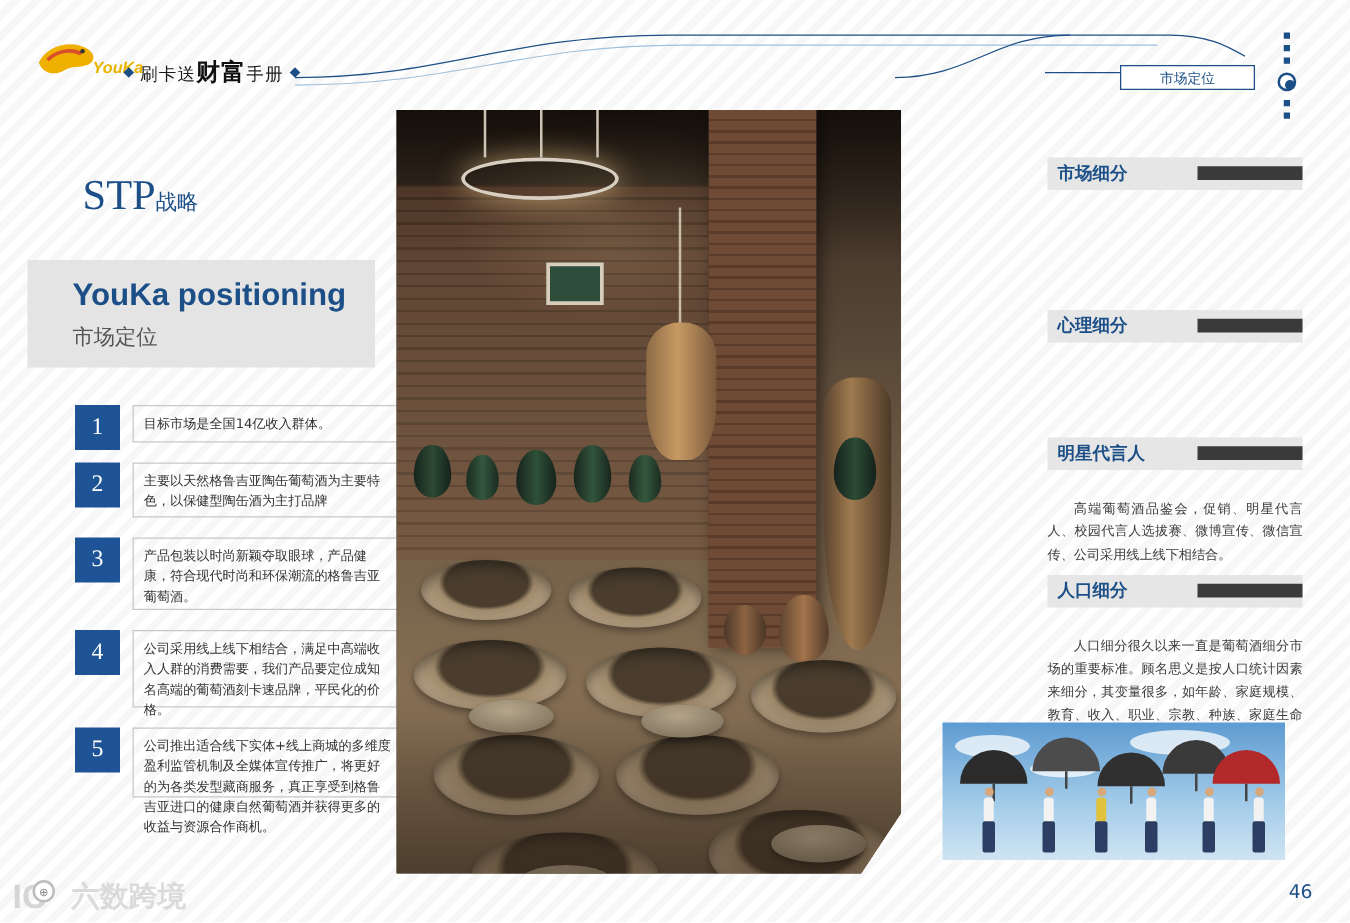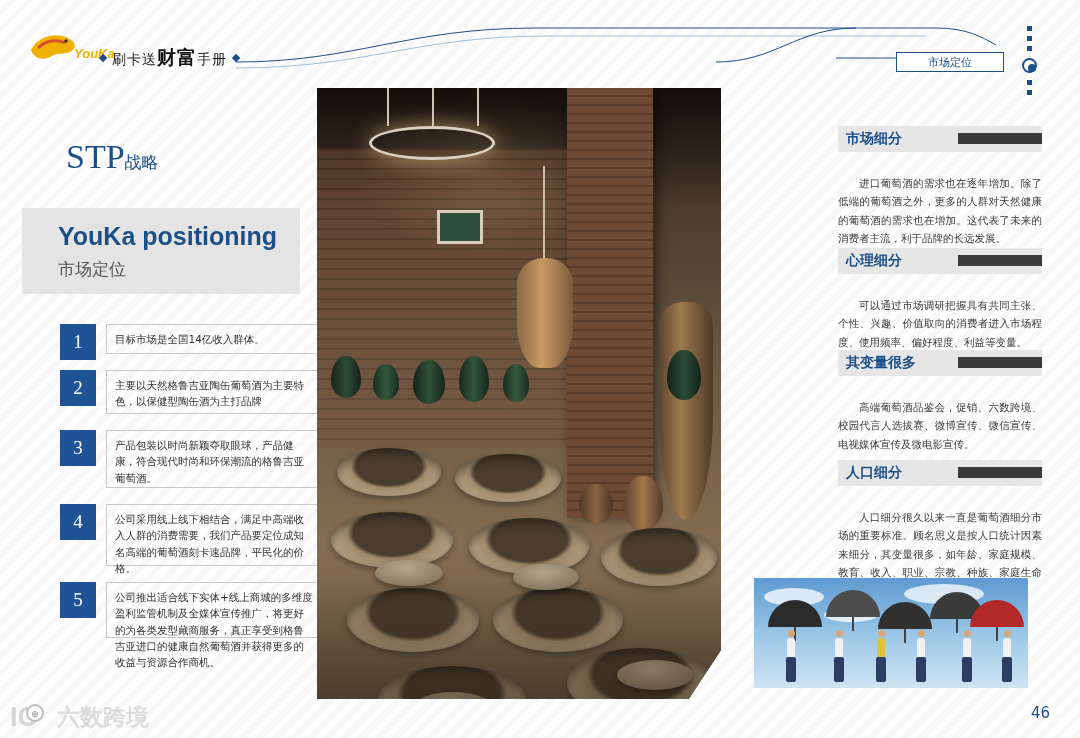--- a/index.html
+++ b/index.html
@@ -419,39 +419,37 @@
 
     <div class="floor-shadow"></div>
   </div>
 
   <div class="seg" style="top:126px">
     <div class="seg-head">
       <span class="bar"></span>
       <span class="bar2"></span>
       <span class="t">市场细分</span>
     </div>
-    <div class="seg-body">进口葡萄酒的需求也在逐年增加。除了低端的葡萄酒之外，更多的人群对天然健康的葡萄酒的需求也在增加。这代表了未来的消费者主流，利于品牌的长远发展。</div>
   </div>
 
   <div class="seg" style="top:248px">
     <div class="seg-head">
       <span class="bar"></span>
       <span class="bar2"></span>
       <span class="t">心理细分</span>
     </div>
-    <div class="seg-body">可以通过市场调研把握具有共同主张、个性、兴趣、价值取向的消费者进入市场程度、使用频率、偏好程度、利益等变量。</div>
   </div>
 
   <div class="seg" style="top:350px">
     <div class="seg-head">
       <span class="bar"></span>
       <span class="bar2"></span>
-      <span class="t">其变量很多</span>
+      <span class="t">明星代言人</span>
     </div>
-    <div class="seg-body">高端葡萄酒品鉴会，促销、六数跨境、校园代言人选拔赛、微博宣传、微信宣传、电视媒体宣传及微电影宣传。</div>
+    <div class="seg-body">高端葡萄酒品鉴会，促销、明星代言人、校园代言人选拔赛、微博宣传、微信宣传、公司采用线上线下相结合。</div>
   </div>
 
   <div class="seg" style="top:460px">
     <div class="seg-head">
       <span class="bar"></span>
       <span class="bar2"></span>
       <span class="t">人口细分</span>
     </div>
     <div class="seg-body">人口细分很久以来一直是葡萄酒细分市场的重要标准。顾名思义是按人口统计因素来细分，其变量很多，如年龄、家庭规模、教育、收入、职业、宗教、种族、家庭生命周期等。</div>
   </div>

